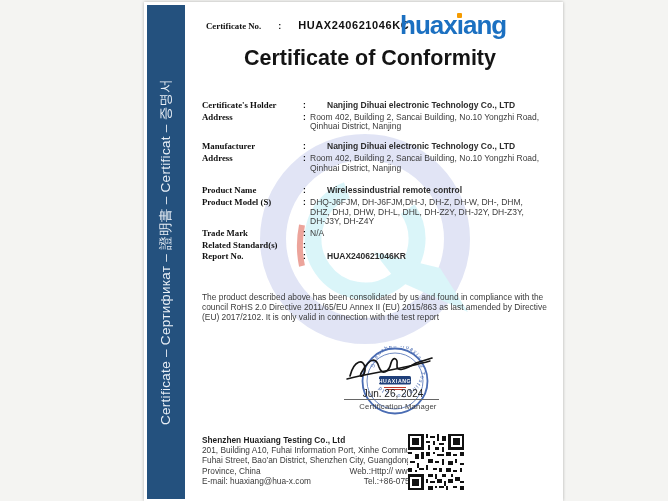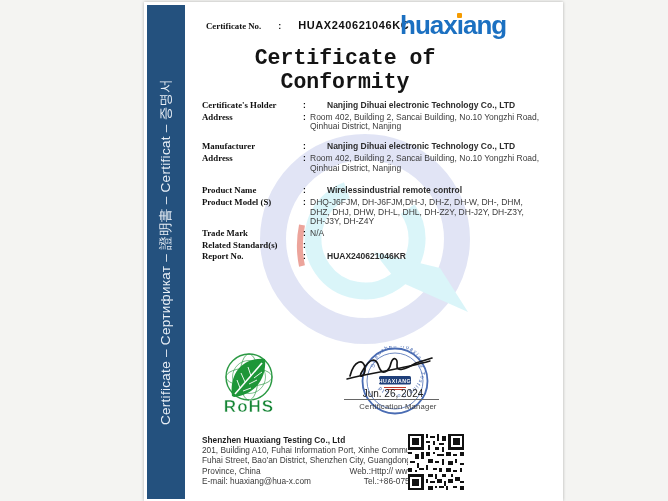--- a/index.html
+++ b/index.html
@@ -32,22 +32,22 @@
   .certno .sep{font-weight:bold;font-size:9px;color:#111;}
   .certno .val{font-weight:bold;font-size:11px;color:#111;letter-spacing:.6px;}
   .logo{
     position:absolute;left:256px;top:8px;
     font-weight:bold;font-size:26px;color:#1b70c1;letter-spacing:-1px;
   }
   .logo .dot-i{position:relative;display:inline-block;}
   .logo .dot-i::before{content:"";position:absolute;left:-1px;top:2px;width:7px;height:7px;background:#fff;}
   .logo .dot-i::after{content:"";position:absolute;left:0px;top:3px;width:5px;height:5px;background:#f59b00;border-radius:1px;}
   .title{
-    position:absolute;left:50px;top:44px;width:302px;text-align:center;
-    font-family:Liberation Mono, monospace;font-weight:bold;font-size:21.5px;color:#141414;
+    position:absolute;left:50px;top:44px;width:302px;text-align:right;
+    font-family:Liberation Sans, sans-serif;font-weight:bold;font-size:21.5px;color:#141414;
   }
   
   .fields{position:absolute;left:58px;top:99px;width:348px;}
   .frow{display:grid;grid-template-columns:97px 11px 1fr;font-size:8.5px;line-height:9.7px;color:#3c3c3c;}
   .frow .flbl{font-family:"Liberation Serif",serif;font-weight:bold;font-size:8.8px;color:#101010;}
   .frow .fsep{font-weight:bold;color:#101010;text-align:center;}
   .frow .fval{white-space:pre-line;}
   .frow.vbold .fval{font-weight:bold;color:#2c2c2c;padding-left:17px;}
   .mt2{margin-top:2px;}.mt10{margin-top:10px;}.mt13{margin-top:13px;}
   
@@ -139,33 +139,22 @@
       <span class="flbl">Related Standard(s)</span>
       <span class="fsep">:</span>
     </div>
     <div class="frow vbold mt2">
       <span class="flbl">Report No.</span>
       <span class="fsep">:</span>
       <span class="fval">HUAX240621046KR</span>
     </div>
   </div>
 
-
-  <div class="rohs">
-    <svg width="62" height="68" viewBox="0 0 62 68">
-      <circle cx="31" cy="27" r="23" fill="none" stroke="#2c9a44" stroke-width="1.4"></circle>
-      <ellipse cx="31" cy="27" rx="23" ry="9" fill="none" stroke="#2c9a44" stroke-width=".7"></ellipse>
-      <ellipse cx="31" cy="27" rx="9" ry="23" fill="none" stroke="#2c9a44" stroke-width=".7"></ellipse>
-      <circle cx="31" cy="27" r="16.5" fill="none" stroke="#2c9a44" stroke-width=".6"></circle>
-      <path d="M14,46 C11,24 24,7 47,9 C49,28 37,45 16,47 Z" fill="#1e9638"></path>
-      <path d="M17,44 L44,13" stroke="#ffffff" stroke-width="1.6" fill="none"></path>
-      <path d="M22,38 L19,30 M27,32 L23,23 M33,26 L30,17 M25,41 L33,38 M31,34 L39,30 M36,28 L44,22" stroke="#ffffff" stroke-width=".9" fill="none"></path>
-      <text x="31" y="62" text-anchor="middle" font-family="Liberation Sans, sans-serif" font-size="17" font-weight="bold" fill="#158535" stroke="#ffffff" stroke-width=".5" letter-spacing="1">RoHS</text>
-    </svg>
-  </div>
+  <div class="statement">The product described above has been consolidated by us and found in compliance with the council RoHS 2.0 Directive 2011/65/EU Annex II (EU) 2015/863 as last amended by Directive (EU) 2017/2102. It is only valid in connection with the test report</div>
+
 
   <div class="stamp">
     <svg width="150" height="72" viewBox="0 0 150 72">
       <defs>
         <path id="ringpath" d="M55,58.5 A23.5,23.5 0 1 1 55.02,58.49" transform="rotate(118 55 35)"></path>
       </defs>
       <circle cx="55" cy="35" r="32.5" fill="none" stroke="#4a6cb3" stroke-width="1.8"></circle>
       <circle cx="55" cy="35" r="28" fill="none" stroke="#4a6cb3" stroke-width=".8"></circle>
       <text font-family="Liberation Sans, sans-serif" font-size="5.6" fill="#4a6cb3" letter-spacing="1.1">
         <textPath href="#ringpath" startOffset="2">Shenzhen Huaxiang Testing Co., Ltd</textPath>

